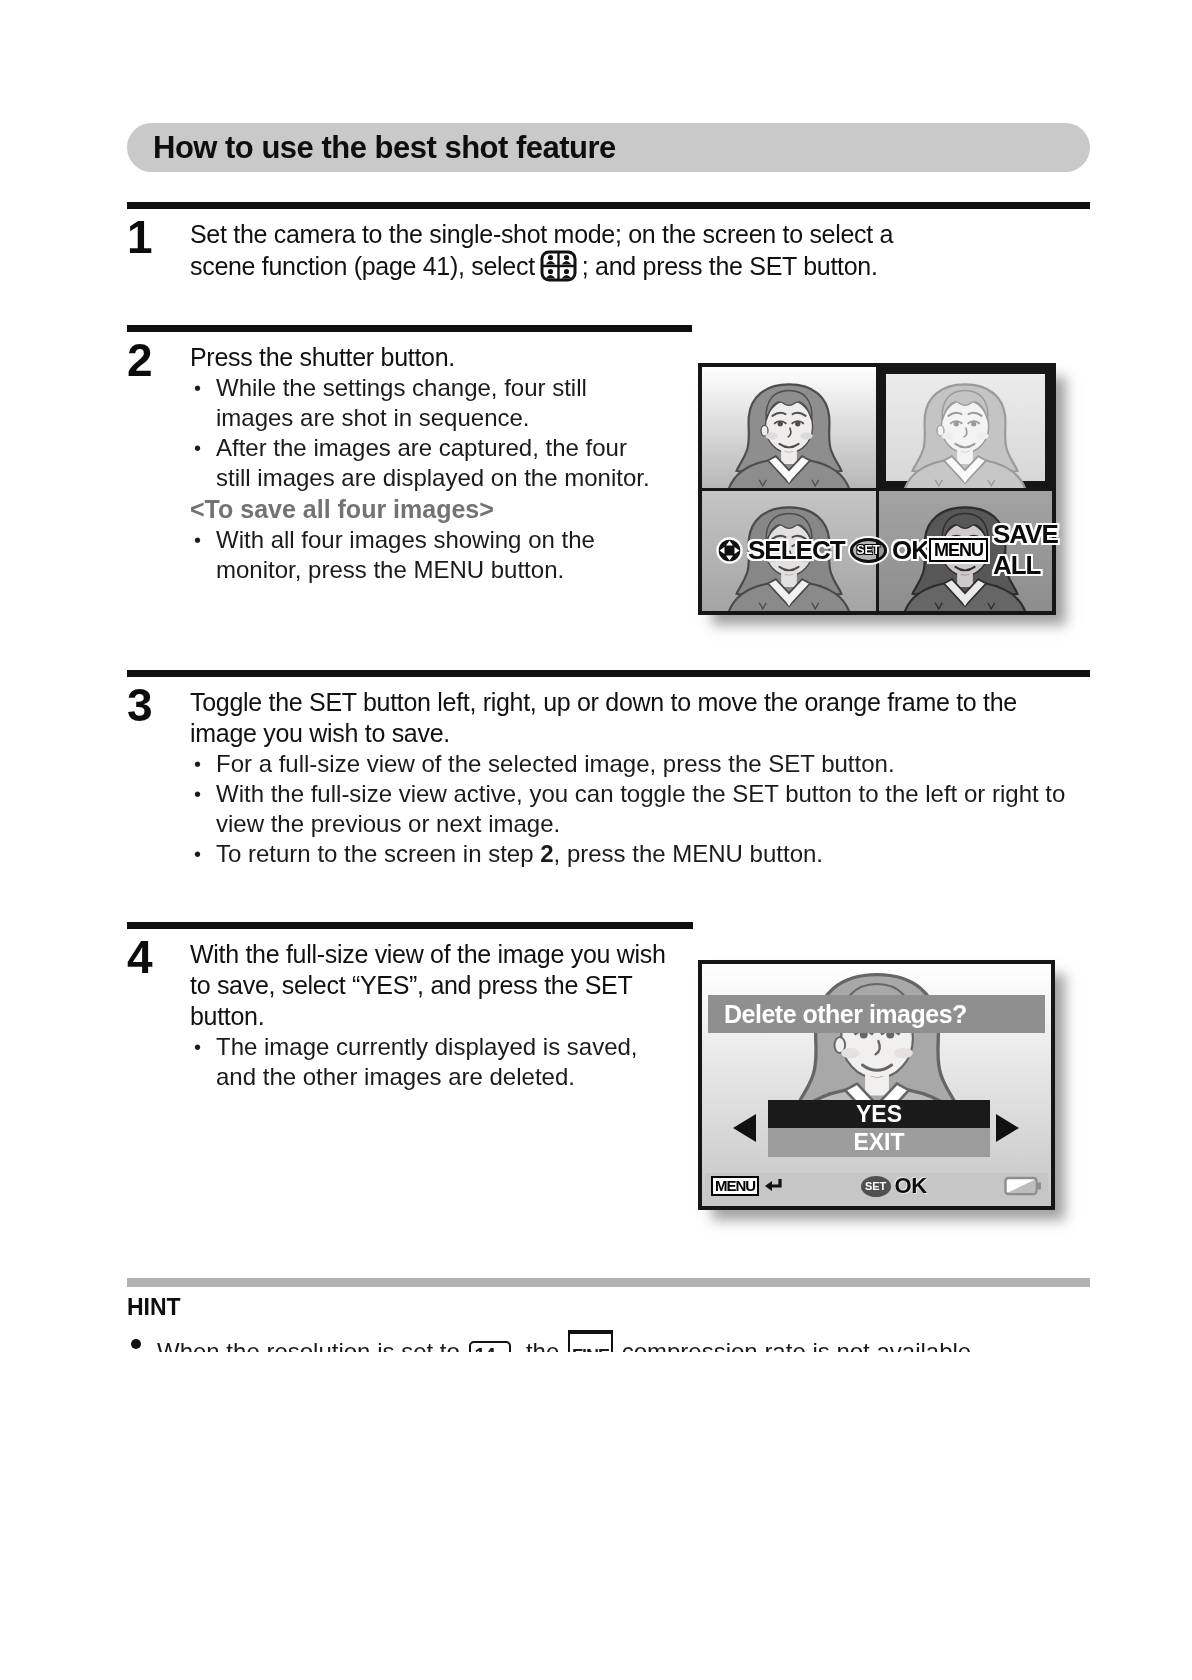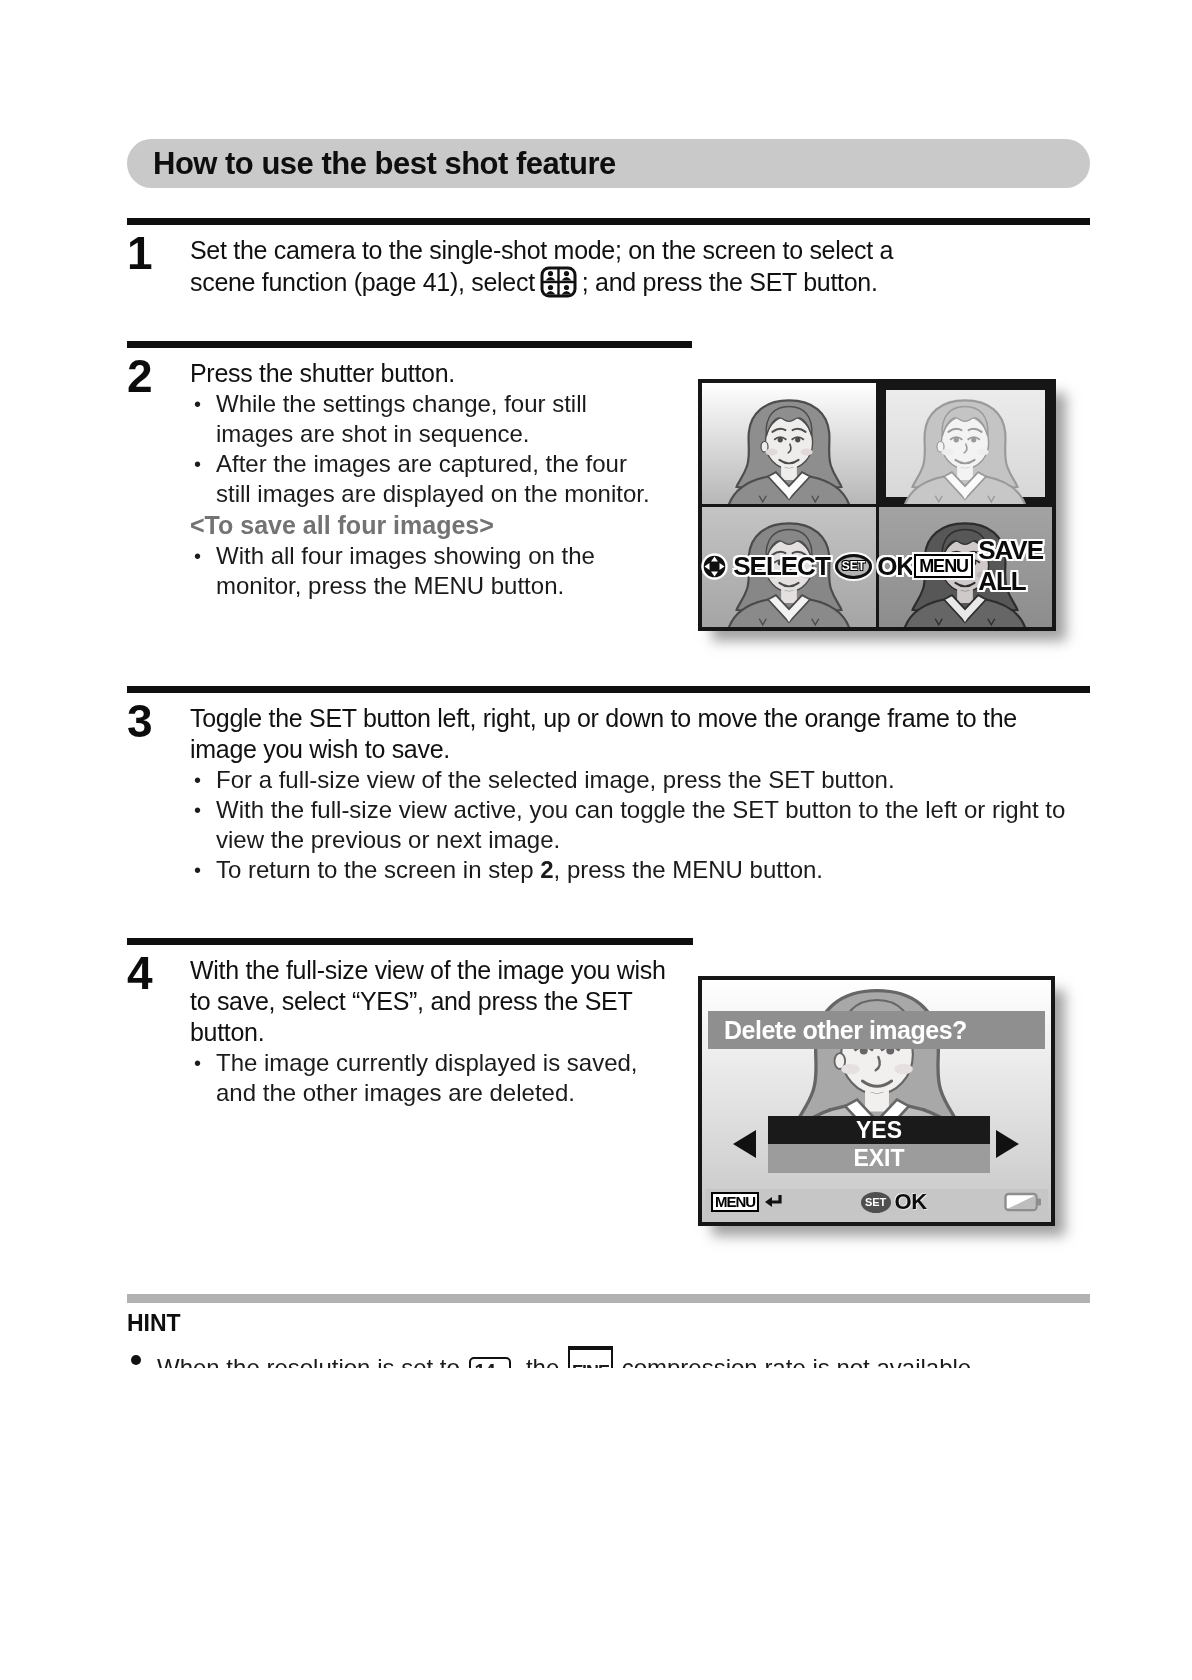--- a/index.html
+++ b/index.html
@@ -1,17 +1,17 @@
 <!DOCTYPE html>
 <html><head>
 <meta charset="utf-8">
 <style>
   html,body{margin:0;padding:0;background:#fff;}
   body{font-family:"Liberation Sans",sans-serif;color:#121212;}
-  .page{position:relative;width:1192px;height:1352px;background:#fff;overflow:hidden;margin-top:16px;}
+  .page{position:relative;width:1192px;height:1352px;background:#fff;overflow:hidden;}
 
   
   .title-pill{position:absolute;left:127px;top:123px;width:963px;height:49px;
     background:#c9c9c9;border-radius:25px;display:flex;align-items:center;}
   .title-pill h1{margin:0 0 0 26px;font-size:31px;font-weight:bold;color:#0e0e0e;letter-spacing:-.5px;}
 
   
   .rule{position:absolute;height:7px;background:#0f0f0f;left:127px;}
   .rule1{top:202px;width:963px;}
   .rule2{top:325px;width:565px;}
@@ -53,21 +53,21 @@
   .w-tl{--hair:#8e8e8e;--skin:#efecec;--jacket:#8d8d8d;--collar:#fcfcfc;--line:#4d4d4d;--blush:#e0d9d9;}
   .w-tr{--hair:#c4c4c4;--skin:#f3f3f3;--jacket:#c7c7c7;--collar:#fafafa;--line:#9a9a9a;--blush:#eeeeee;}
   .w-bl{--hair:#878787;--skin:#e4e0e0;--jacket:#8a8a8a;--collar:#f2f2f2;--line:#4a4a4a;--blush:#d6cfcf;}
   .w-br{--hair:#575757;--skin:#cfc9c9;--jacket:#666666;--collar:#e9e9e9;--line:#2d2d2d;--blush:#bbb3b3;}
   .w-big{--hair:#a8a8a8;--skin:#f2efef;--jacket:#bcbcbc;--collar:#ffffff;--line:#666666;--blush:#e7e0e0;}
 
   
   .ot{font-weight:bold;color:#0c0c0c;letter-spacing:-1px;
     text-shadow:-2px -2px 0 #fff,0 -2px 0 #fff,2px -2px 0 #fff,-2px 0 0 #fff,
                  2px 0 0 #fff,-2px 2px 0 #fff,0 2px 0 #fff,2px 2px 0 #fff;}
-  .m1-overlay{position:absolute;left:0;right:0;bottom:30px;display:flex;justify-content:flex-end;
+  .m1-overlay{position:absolute;left:0;right:0;bottom:30px;display:flex;justify-content:flex-start;
     align-items:center;padding:0 9px 0 14px;z-index:5;}
   .m1-group{display:flex;align-items:center;gap:5px;}
   .m1-overlay .ot{font-size:26px;}
   .set-oval{display:inline-block;border:3px solid #101010;border-radius:50%;padding:0 4px;height:19px;line-height:19px;
     font-size:12px;font-weight:bold;color:#fff;box-shadow:0 0 0 2px rgba(255,255,255,.95);
     text-shadow:-1px -1px 0 #000,1px -1px 0 #000,-1px 1px 0 #000,1px 1px 0 #000;}
   .menu-badge{display:inline-block;background:#fff;color:#000;border:2px solid #000;font-weight:bold;
     font-size:18px;line-height:20px;padding:0 3px;box-shadow:0 0 0 2px rgba(255,255,255,.95);letter-spacing:-1px;}
 
   

